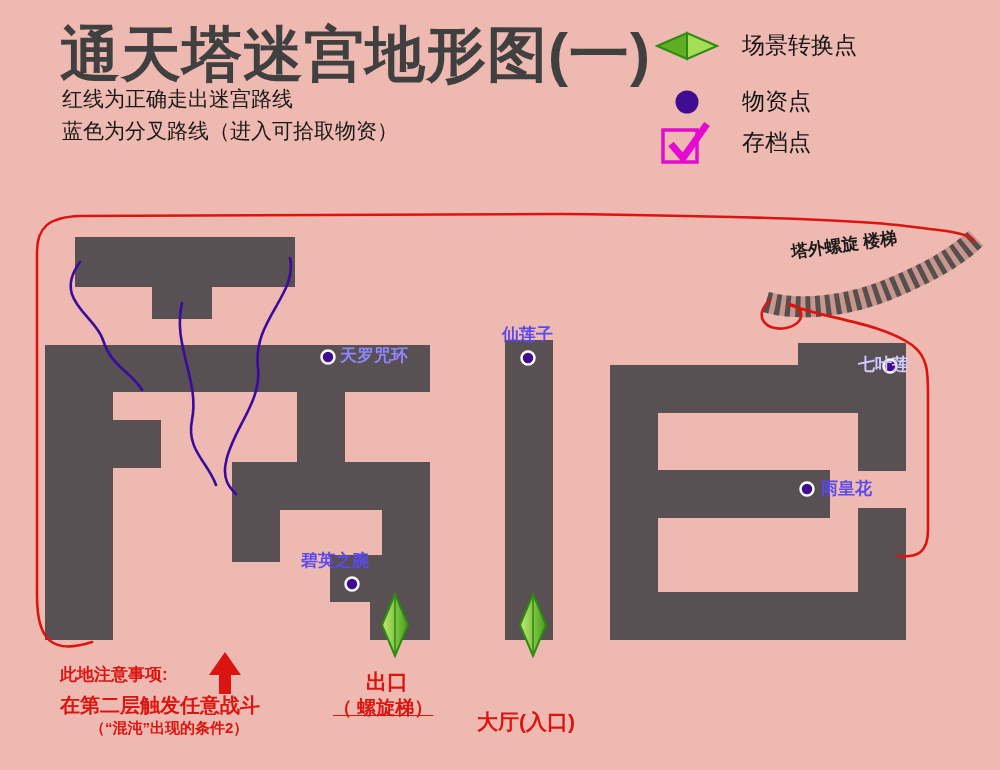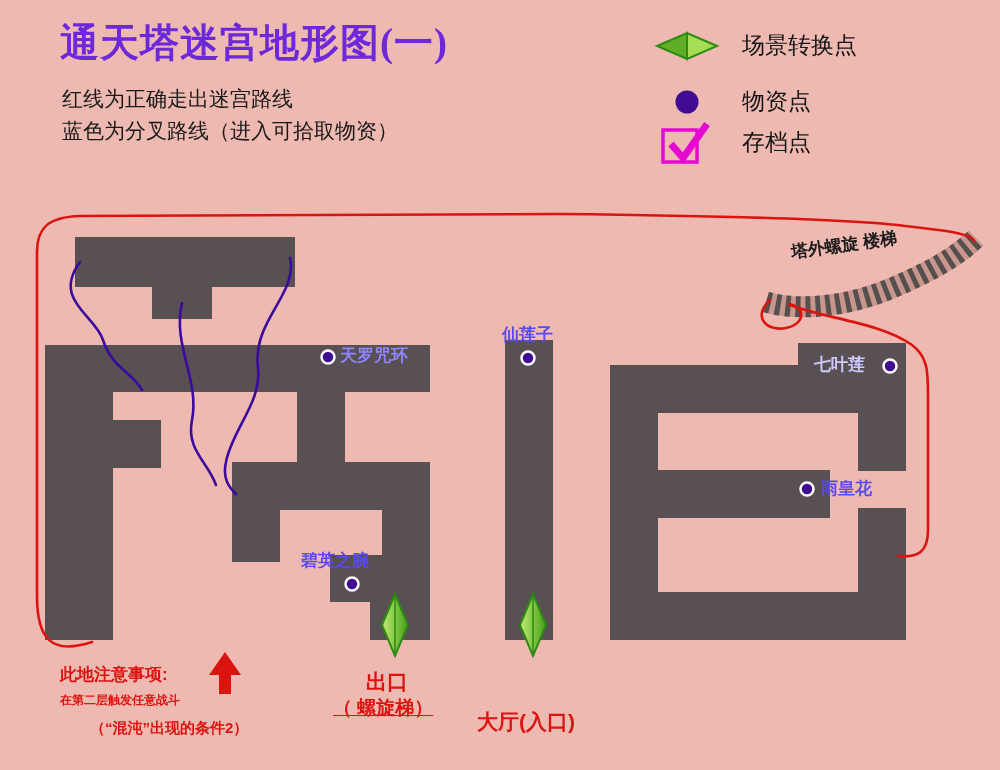--- a/index.html
+++ b/index.html
@@ -6,36 +6,36 @@
     --background:#eeb9b1; --maze:#585052; --route-red:#dc1410; --branch-blue:#3a0b9e;
     --label-blue:#5a49ee; --label-bright:#8f86ff; --label-light:#cfc8ff;
     --marker-purple:#400d92; --save-magenta:#e50ad2; --green-dark:#2e8a12;
     --green-light:#a5dd55; --stair-dark:#55504e; --stair-base:#c9968d; --text-black:#141414;
   }
   html,body{margin:0;padding:0;}
   body{font-family:"Liberation Sans", sans-serif;}
   .page{position:relative;width:1000px;height:770px;background:var(--background);overflow:hidden;}
   .map-svg{position:absolute;left:0;top:0;}
   .lbl{position:absolute;white-space:nowrap;line-height:1.1;}
-  .title{left:60px;top:22px;font-size:39px;font-weight:bold;color:#6d28d9;letter-spacing:1px;font-family:Liberation Serif, serif;}
+  .title{left:60px;top:22px;font-size:60px;font-weight:bold;color:#404040;letter-spacing:1px;}
   .sub1{left:62px;top:87px;font-size:21px;color:#181818;}
   .sub2{left:62px;top:119px;font-size:21px;color:#181818;}
   .legend-row{position:absolute;display:flex;align-items:center;gap:22px;left:654px;}
   .legend-icon{width:66px;display:flex;justify-content:center;align-items:center;overflow:visible;}
   .legend-label{font-size:23px;color:var(--text-black);}
   .stair-lbl{left:790px;top:244px;font-size:17px;font-weight:bold;color:#1a1a1a;transform:rotate(-8deg);transform-origin:left top;}
   .item-lbl{font-size:17px;color:var(--label-blue);font-weight:bold;}
   .item-bright{color:var(--label-bright);}
-  .item-light{color:var(--label-light);}
+  .item-light{color:var(--label-light);margin-left:44px;}
   .red-lbl{color:var(--route-red);font-weight:bold;}
   .exit1{left:366px;top:670px;font-size:21px;text-align:center;}
   .exit2{left:333px;top:698px;font-size:19px;text-decoration:underline;}
   .entr{left:477px;top:670px;font-size:21px;margin-top:40px;}
   .note-h{left:60px;top:666px;font-size:17px;}
-  .note-1{left:60px;top:694px;font-size:12px;}
+  .note-1{left:60px;top:694px;font-size:20px;}
   .note-2{left:66px;top:720px;font-size:15px;margin-left:24px;}
 </style>
 </head>
 <body>
 
 <div class="page">
 
   <svg class="map-svg" width="1000" height="770" viewBox="0 0 1000 770">
     <defs>
       <linearGradient id="gdiam" x1="0" y1="0" x2="1" y2="0">

